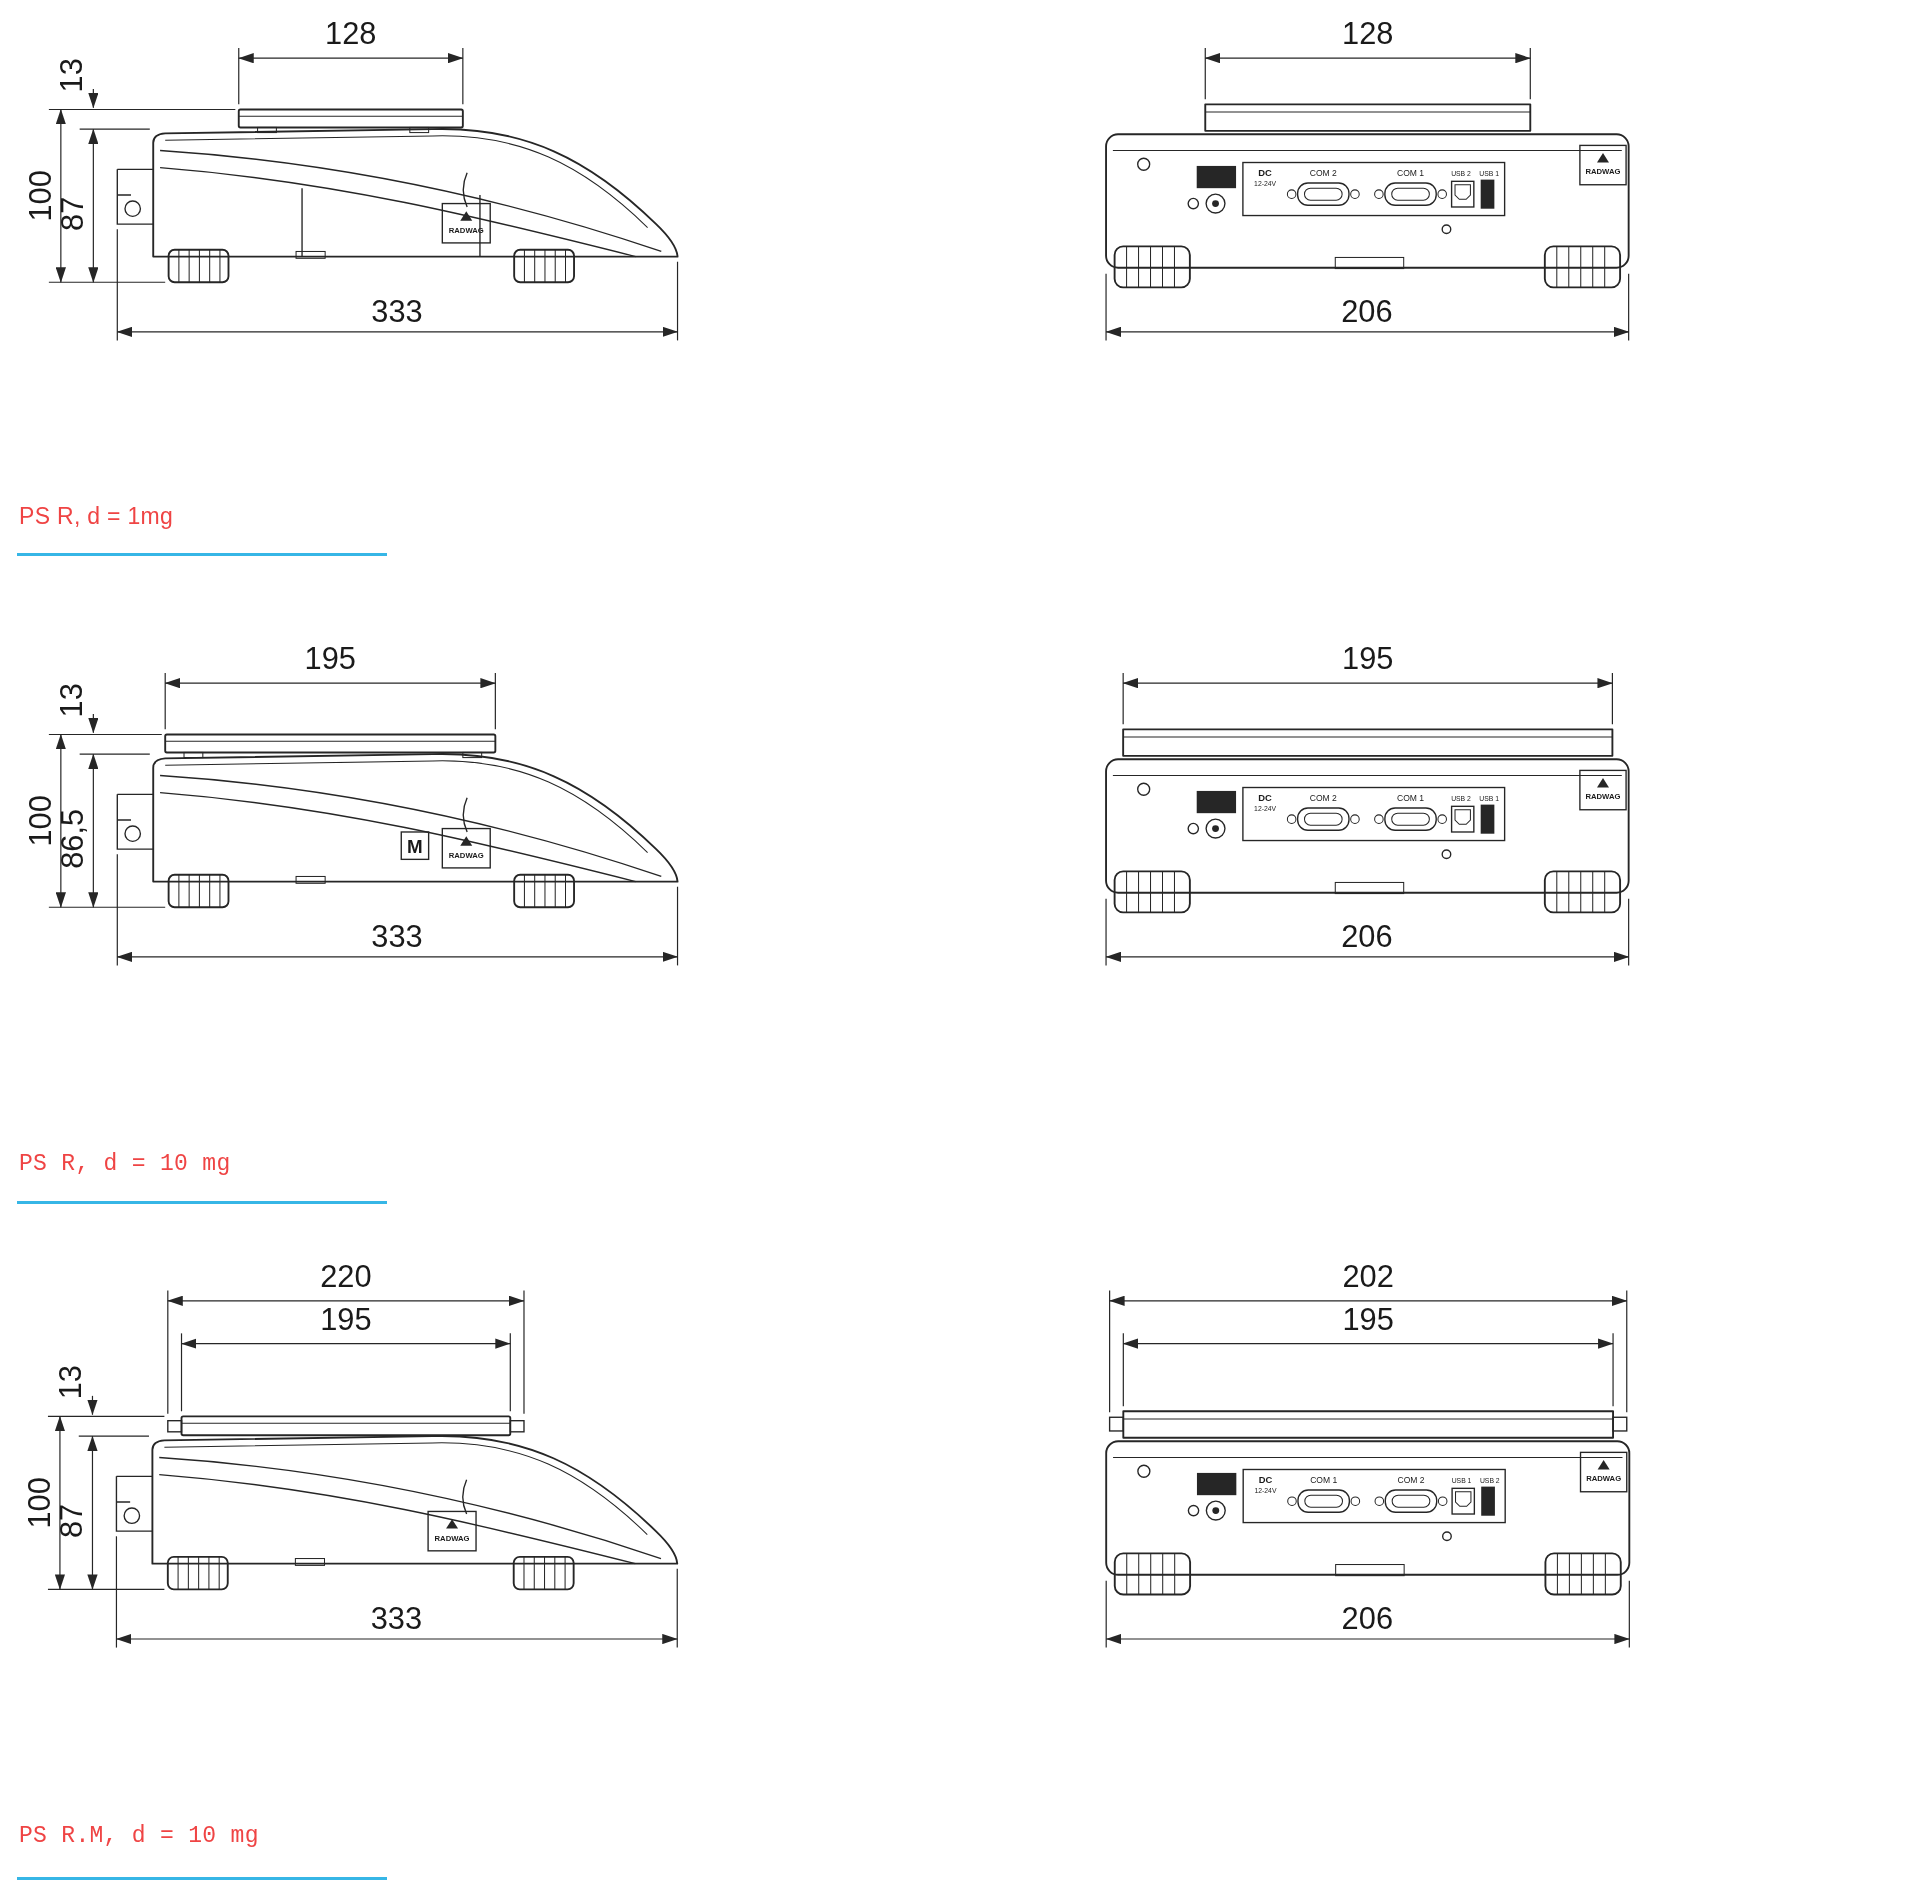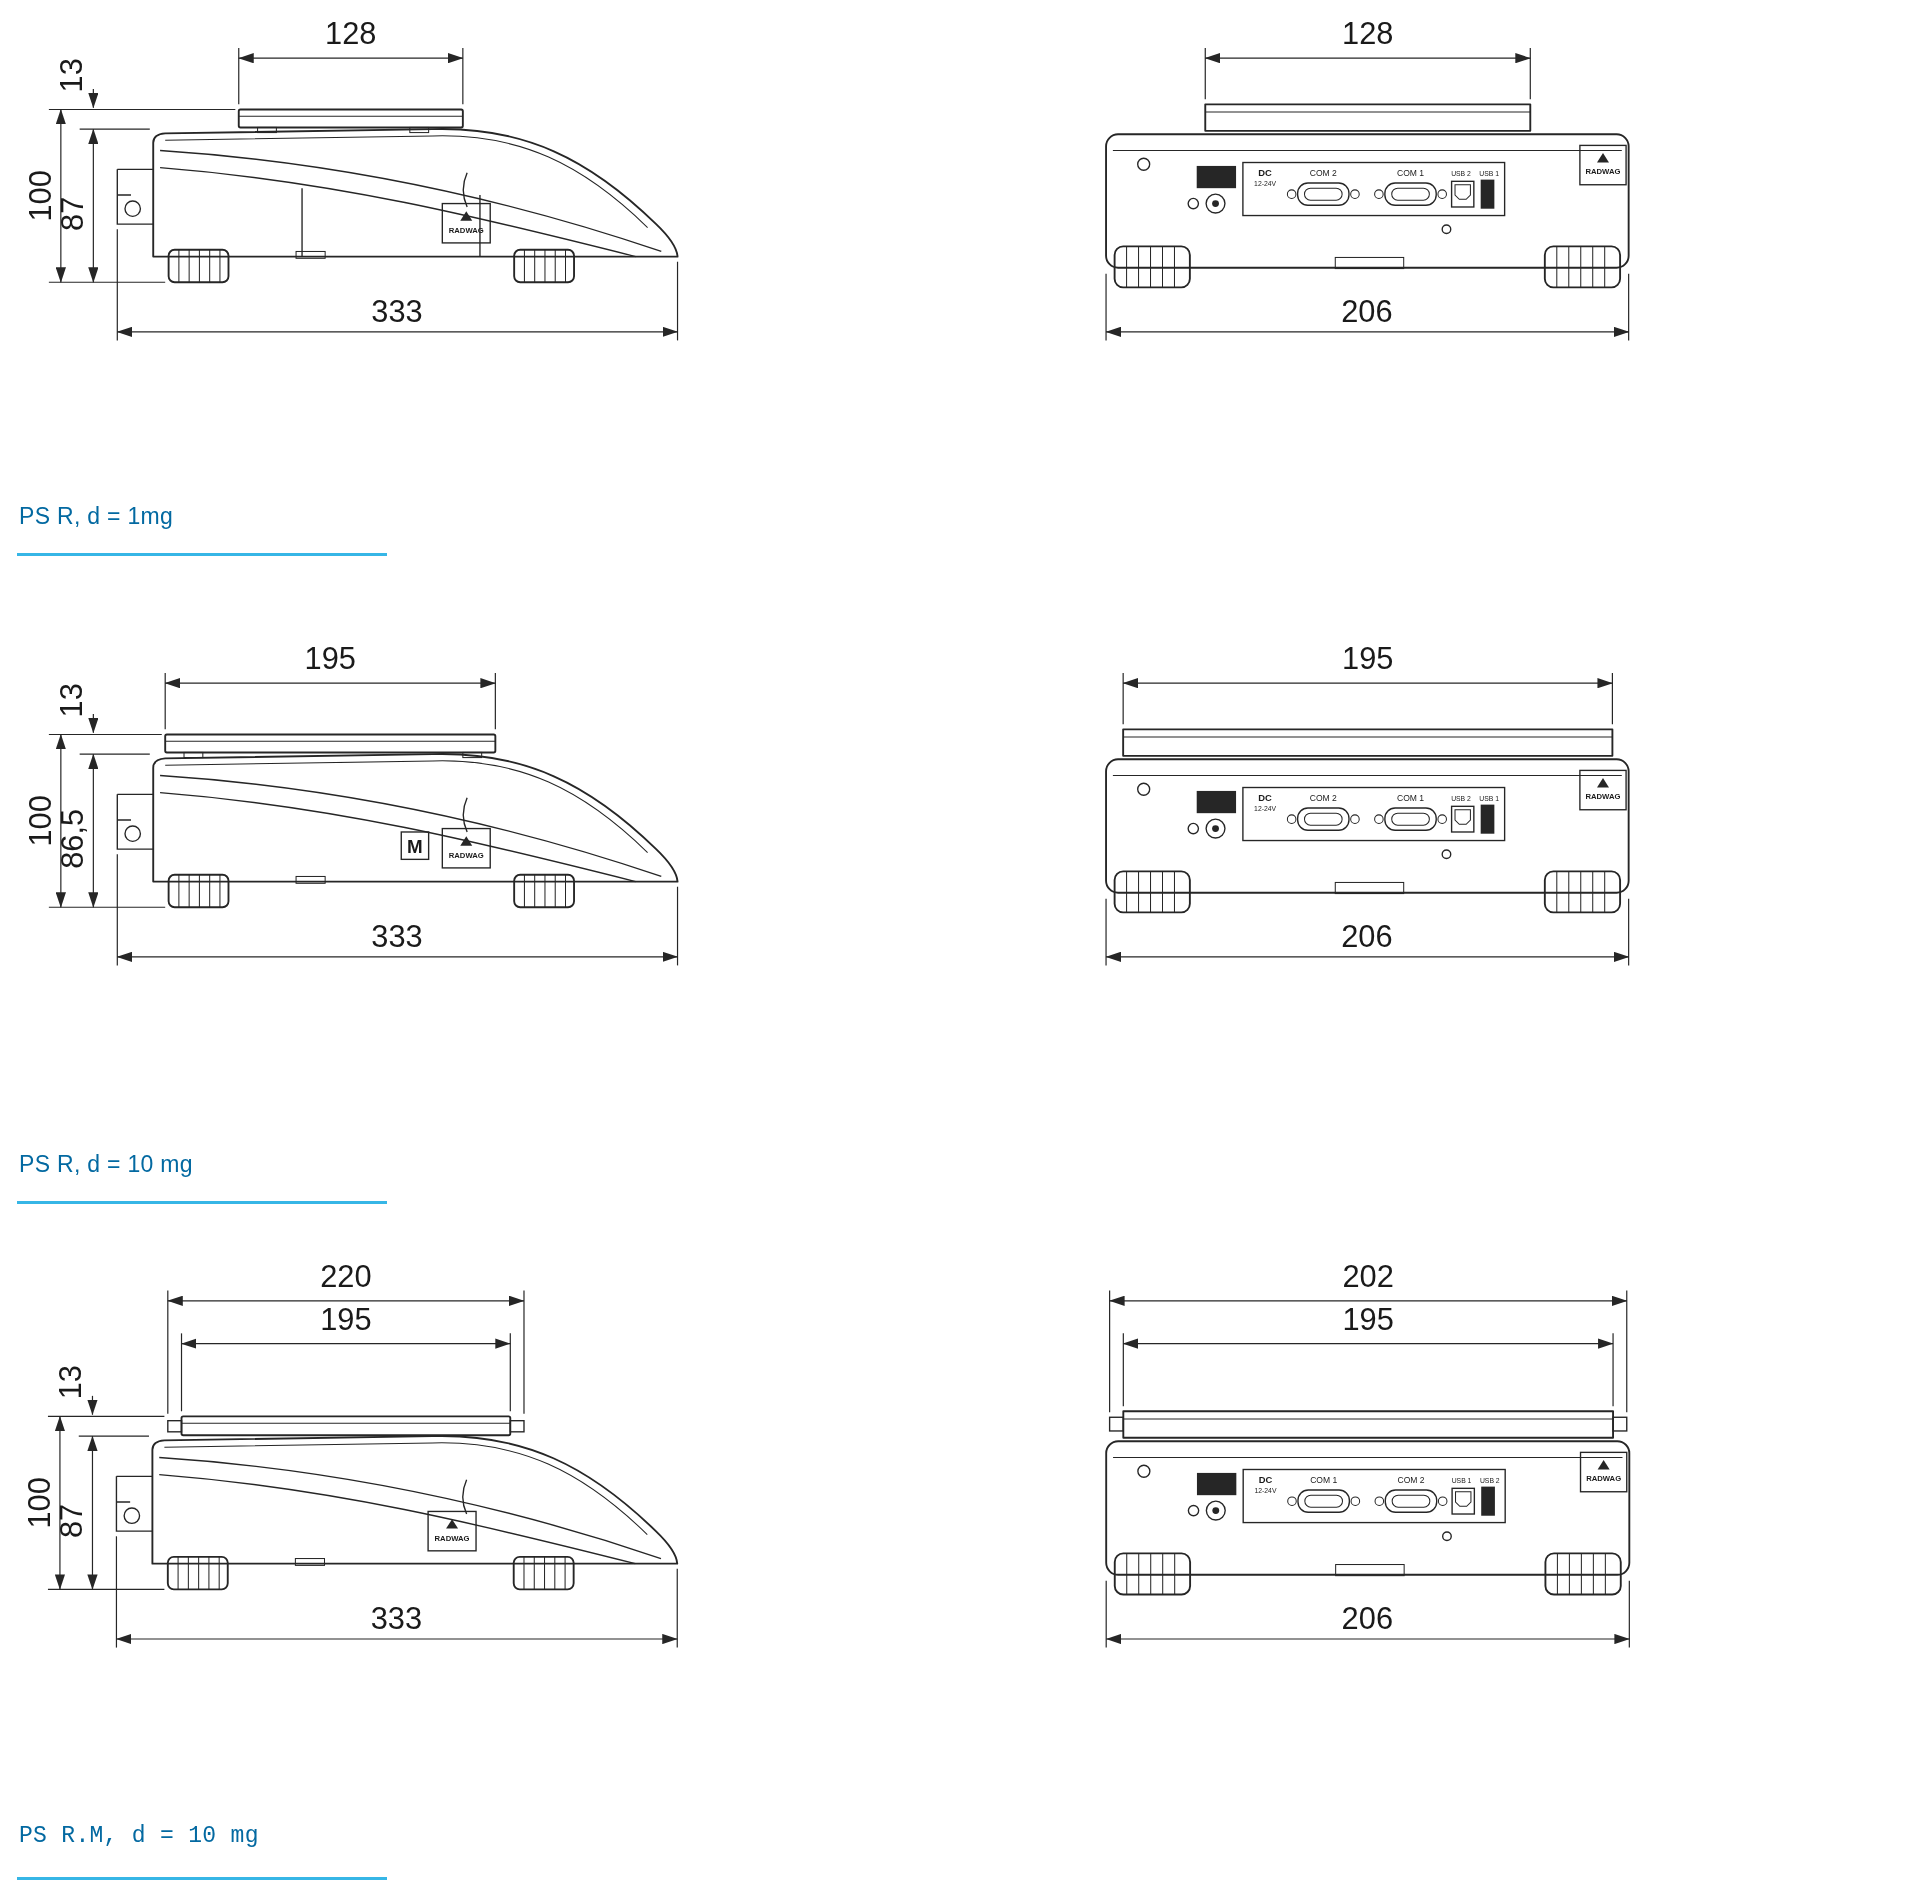--- a/index.html
+++ b/index.html
@@ -1,19 +1,19 @@
 <!DOCTYPE html>
 <html style="font-size:13.7px"><head>
 <meta charset="utf-8">
 <style>
   html,body{margin:0;padding:0;background:#ffffff;}
   .canvas{position:relative;width:1923px;height:1895px;background:#ffffff;overflow:hidden;
           font-family:"Liberation Sans",sans-serif;}
   .row-svg{position:absolute;left:0;}
-  .fig-label{position:absolute;left:19px;font-size:23px;color:#0369a1;letter-spacing:0.3px;}
+  .fig-label{position:absolute;left:19px;font-size:23px;color:#ef4444;letter-spacing:0.3px;}
   .fig-underline{position:absolute;left:17px;width:370px;height:2.6px;background:#36b6e6;}
   
   .oln{stroke:#262626;fill:none;stroke-width:2.2px;stroke-linejoin:round;}
   .med{stroke:#262626;fill:none;stroke-width:1.6px;}
   .thin{stroke:#262626;fill:none;stroke-width:1.2px;}
   .dim{stroke:#262626;fill:none;stroke-width:1.4px;}
   .blk{fill:#262626;stroke:none;}
   .dtx{font-family:"Liberation Sans",sans-serif;font-size:36px;fill:#1a1a1a;text-anchor:middle;}
   .ptx{font-family:"Liberation Sans",sans-serif;fill:#1a1a1a;text-anchor:middle;}
 </style>
@@ -304,21 +304,21 @@
     <line class="dim" x1="1884" y1="116" x2="1884" y2="56"></line>
     <line class="dim" x1="1312" y1="68" x2="1884" y2="68" marker-start="url(#r2L)" marker-end="url(#r2R)"></line>
     <text class="dtx" x="1598" y="52">195</text>
     <line class="dim" x1="1292" y1="320" x2="1292" y2="398"></line>
     <line class="dim" x1="1903" y1="320" x2="1903" y2="398"></line>
     <line class="dim" x1="1292" y1="388" x2="1903" y2="388" marker-start="url(#r2L)" marker-end="url(#r2R)"></line>
     <text class="dtx" x="1597" y="376">206</text>
   </g>
 </svg>
 
-<div class="fig-label" style="top:1151px;">PS R, d = 10 mg</div>
+<div class="fig-label" style="top:1151px;font-family:Liberation Mono, monospace;">PS R, d = 10 mg</div>
 <div class="fig-underline" style="top:1201px;"></div>
 
 <svg class="row-svg" style="top:1258px;" width="1923" height="411" viewBox="0 0 2246 480">
   <defs>
     <marker id="r3L" markerWidth="18" markerHeight="12" refX="0.5" refY="6" orient="auto" markerUnits="userSpaceOnUse">
           <path d="M18,0 L0,6 L18,12 Z" fill="#262626"></path>
         </marker>
     <marker id="r3R" markerWidth="18" markerHeight="12" refX="17.5" refY="6" orient="auto" markerUnits="userSpaceOnUse">
           <path d="M0,0 L18,6 L0,12 Z" fill="#262626"></path>
         </marker>

